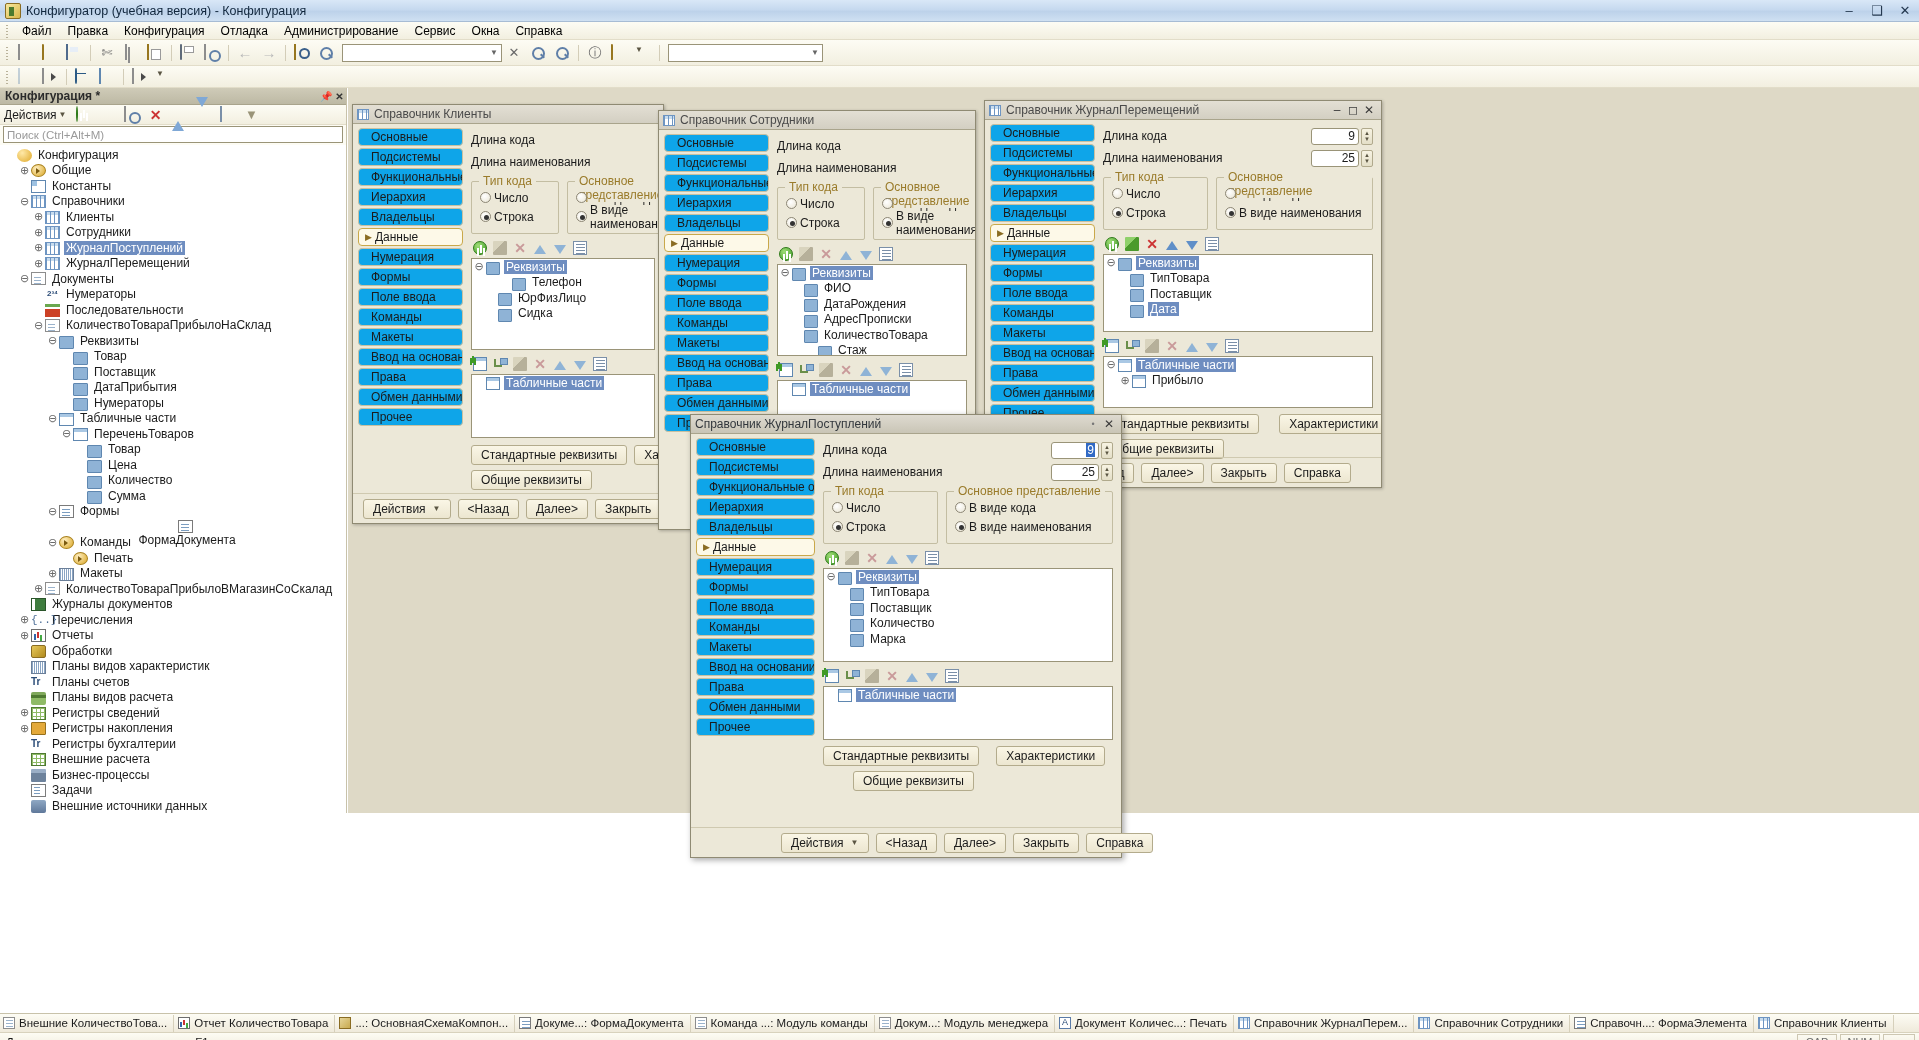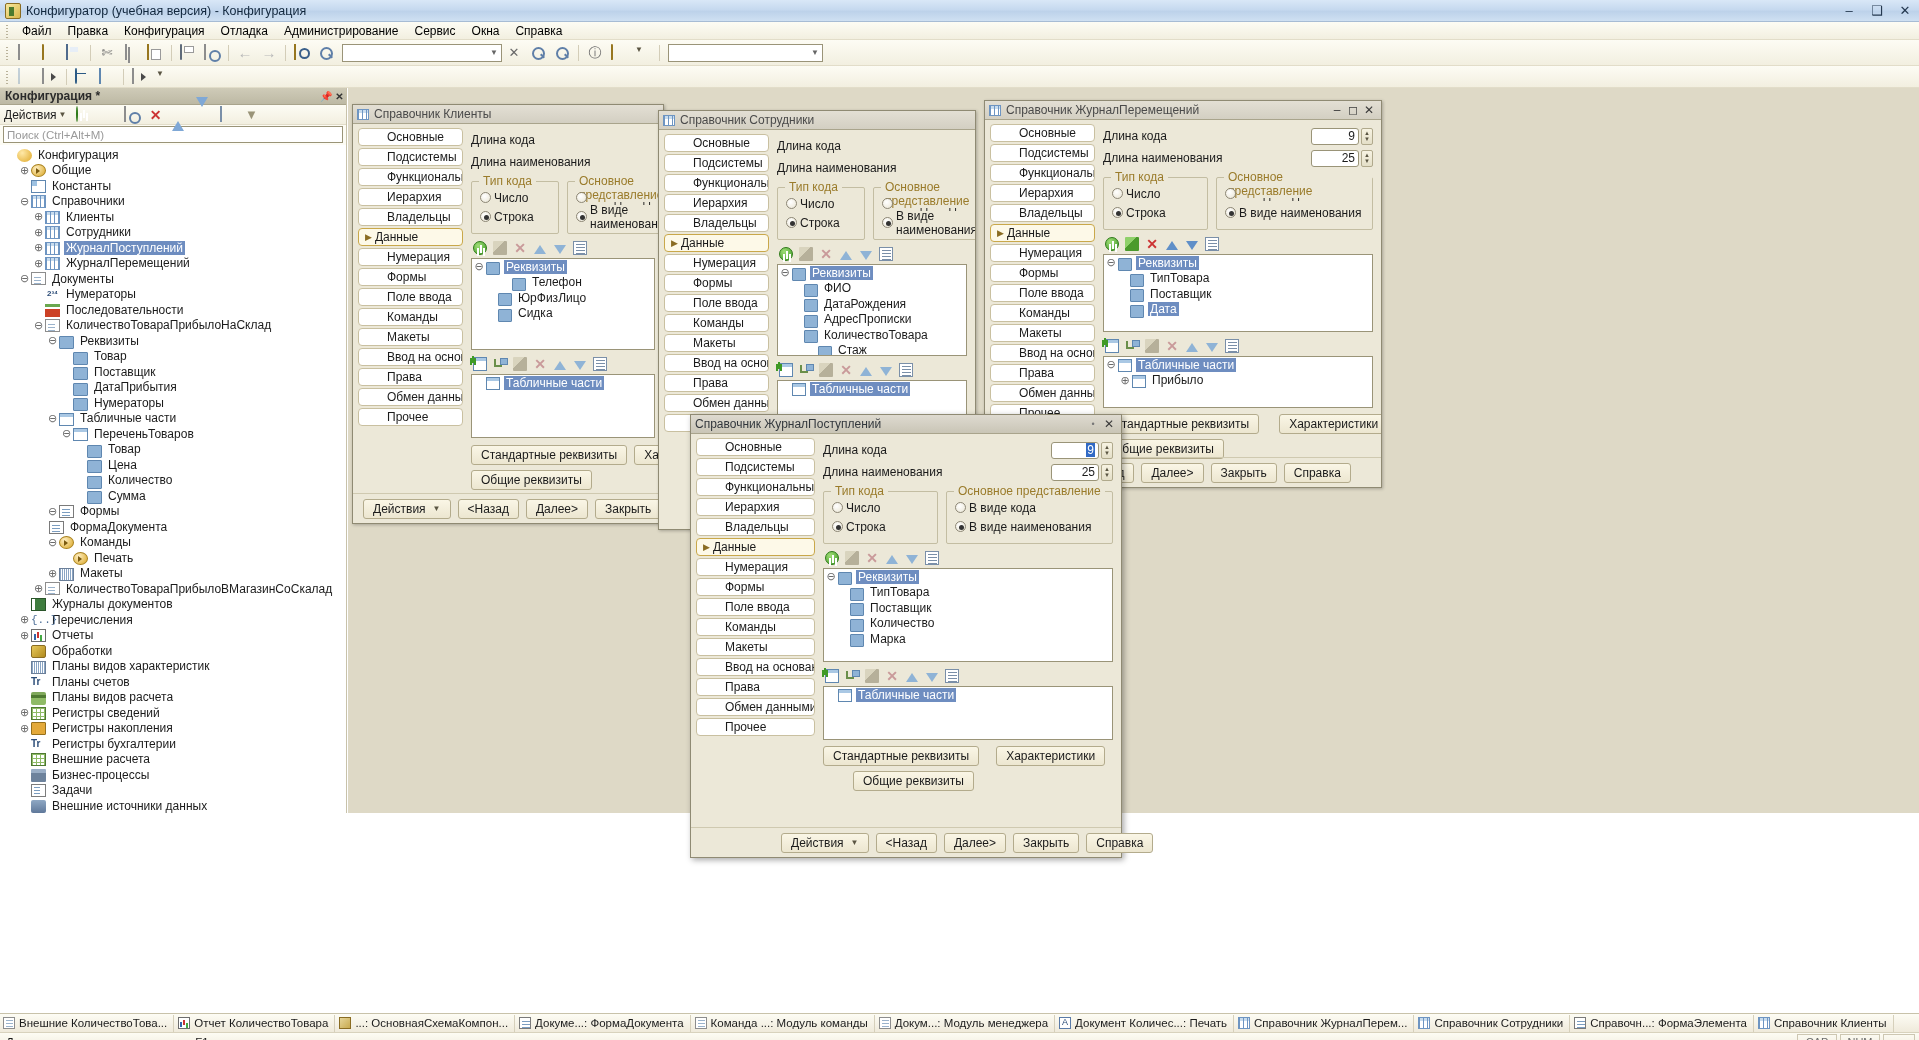--- a/index.html
+++ b/index.html
@@ -161,22 +161,22 @@
     background-image: linear-gradient(to right,#6e95c2 1px,transparent 1px),linear-gradient(to bottom,#c8dcee 3px,transparent 3px);
     background-size: 4px 100%, 100% 100%;
   }
   .win-ctrls { margin-left:auto; display:flex; padding-right:4px; }
   .win-ctrls span { width:16px; text-align:center; font-size:12px; color:#3a3a3a; line-height:17px; }
   .win-body { position:absolute; left:0; right:0; top:19px; bottom:0; display:flex; }
 
   
   .tabstrip { width:110px; padding:4px 0 0 5px; flex:none; }
   .tab {
-    height:18px; margin-bottom:2px; display:flex; align-items:center; padding-left:28px;
-    background:#ffffff; border:1px solid #c9c0a0; border-radius:4px 4px 4px 4px;
+    height:18px; margin-bottom:2px; display:flex; align-items:center; padding-left:12px;
+    background:#0ea5e9; border:1px solid #c9c0a0; border-radius:4px 4px 4px 4px;
     font-size:12px; color:#1b1b1b; white-space:nowrap; overflow:hidden;
   }
   .tab.active { background:#fdf9e8; border-color:#c9a84a; padding-left:6px; }
   .tab.active .arr { color:#8a6c22; margin-right:3px; font-size:9px; }
   .tab .arr { display:none; }
   .tab.active .arr { display:inline; }
 
   
   .pane { flex:1; padding:6px 8px 4px 8px; position:relative; overflow:hidden; }
   .frow { display:flex; align-items:center; height:20px; margin-bottom:2px; }
@@ -604,21 +604,21 @@
         <div class="tr" style="padding-left: 74px;">
           <span class="exp"></span>
           <span class="ico ic-attr"></span>
           <span class="txt">Сумма</span>
         </div>
         <div class="tr" style="padding-left: 46px;">
           <span class="exp">⊖</span>
           <span class="ico ic-form"></span>
           <span class="txt">Формы</span>
         </div>
-        <div class="tr" style="padding-left: 36px;">
+        <div class="tr" style="padding-left: 28px; flex-direction: column;">
           <span class="exp"></span>
           <span class="ico ic-form"></span>
           <span class="txt">ФормаДокумента</span>
         </div>
         <div class="tr" style="padding-left: 46px;">
           <span class="exp">⊖</span>
           <span class="ico ic-cmd"></span>
           <span class="txt">Команды</span>
         </div>
         <div class="tr" style="padding-left: 60px;">

